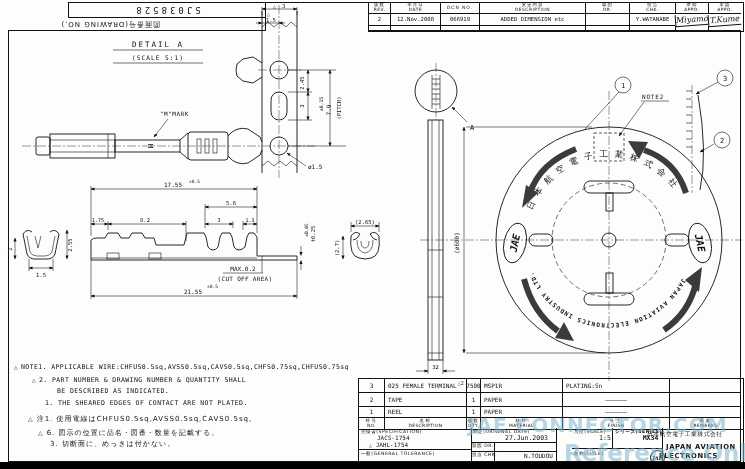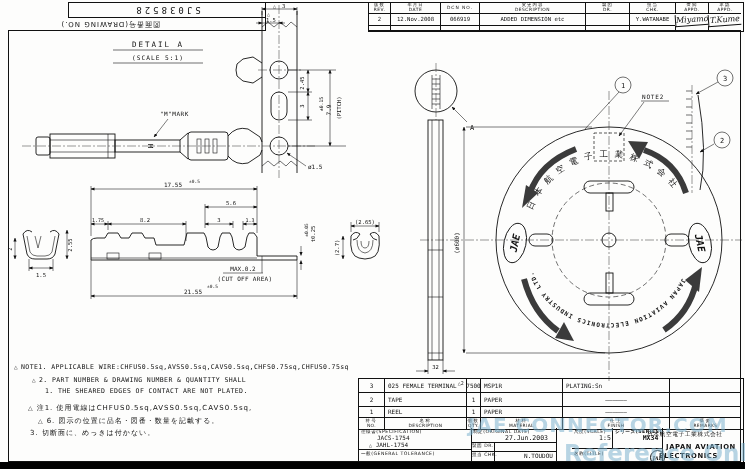--- a/index.html
+++ b/index.html
@@ -29,21 +29,21 @@
   .cl{stroke:#333;stroke-width:0.5;fill:none;stroke-dasharray:9 2 2 2;}
   .dash{stroke:#111;stroke-width:0.7;fill:none;stroke-dasharray:3 2;}
   .arrbody{stroke:#3b3b3b;stroke-width:6;fill:none;}
   .arrhead{fill:#3b3b3b;stroke:none;}
   
   .notes{left:10px;top:361px;width:352px;font-size:6.5px;}
   .nline{white-space:nowrap;line-height:11.5px;font-family:"DejaVu Sans Mono",monospace;letter-spacing:0.4px;}
   .nline .mk{font-size:6px;margin-right:3px;}
   .njp{font-family:"DejaVu Sans",sans-serif;font-size:7px;letter-spacing:1px;}
   .n1{padding-left:4px;} .n2{padding-left:22px;} .n3{padding-left:47px;} .n4{padding-left:35px;}
-  .n5{padding-left:18px;margin-top:4px;} .n6{padding-left:45px;} .n7{padding-left:28px;margin-top:1px;} .n8{padding-left:20px;}
+  .n5{padding-left:18px;margin-top:4px;} .n6{padding-left:45px;} .n7{padding-left:28px;margin-top:1px;} .n8{padding-left:40px;}
   
   .parts{left:358px;top:378px;width:384px;border:1.2px solid #111;display:grid;
          grid-template-columns:25px 82px 14px 82px 107px 72px;grid-template-rows:13px 14px 11px 12px;background:transparent;}
   .parts>div{border-left:0.8px solid #111;border-top:0.8px solid #111;display:flex;align-items:center;overflow:hidden;line-height:1;}
   .parts>div:nth-child(6n+1){border-left:none;}
   .parts>div:nth-child(-n+6){border-top:none;}
   .pc{justify-content:center;}
   .pl{padding-left:3px;}
   .pt{font-size:6px;font-family:"DejaVu Sans Mono",monospace;white-space:nowrap;}
   .ph{flex-direction:column;justify-content:center;font-size:4.4px;letter-spacing:1.5px;}
@@ -386,20 +386,21 @@
       <line x1="86" y1="94" x2="212" y2="94" class="dim"></line>
       <line x1="86" y1="320" x2="225" y2="320" class="dim"></line>
       <line x1="84" y1="94" x2="84" y2="320" class="dim" marker-start="url(#a3)" marker-end="url(#a3)"></line>
       <text x="79" y="210" font-size="6" text-anchor="middle" transform="rotate(-90 79 210)">(ø600)</text>
     </g>
   </svg>
 
   <div class="abs notes">
     <div class="nline n1"><span class="mk">△</span><span>NOTE1. APPLICABLE WIRE:CHFUS0.5sq,AVSS0.5sq,CAVS0.5sq,CHFS0.75sq,CHFUS0.75sq</span></div>
     <div class="nline n2"><span class="mk">△</span><span>2. PART NUMBER &amp; DRAWING NUMBER &amp; QUANTITY SHALL</span></div>
+    <div class="nline n3"><span>BE DESCRIBED AS INDICATED.</span></div>
     <div class="nline n4"><span>1. THE SHEARED EDGES OF CONTACT ARE NOT PLATED.</span></div>
     <div class="nline njp n5"><span class="mk">△</span><span>注1. 使用電線はCHFUS0.5sq,AVSS0.5sq,CAVS0.5sq,</span></div>
     <div class="nline njp n7"><span class="mk">△</span><span>6. 図示の位置に品名・図番・数量を記載する。</span></div>
     <div class="nline njp n8"><span>3. 切断面に、めっきは付かない。</span></div>
   </div>
 
   <div class="abs parts">
     <div class="pc pt">3</div>
     <div class="pl pt">
         <span>025 FEMALE TERMINAL</span>

